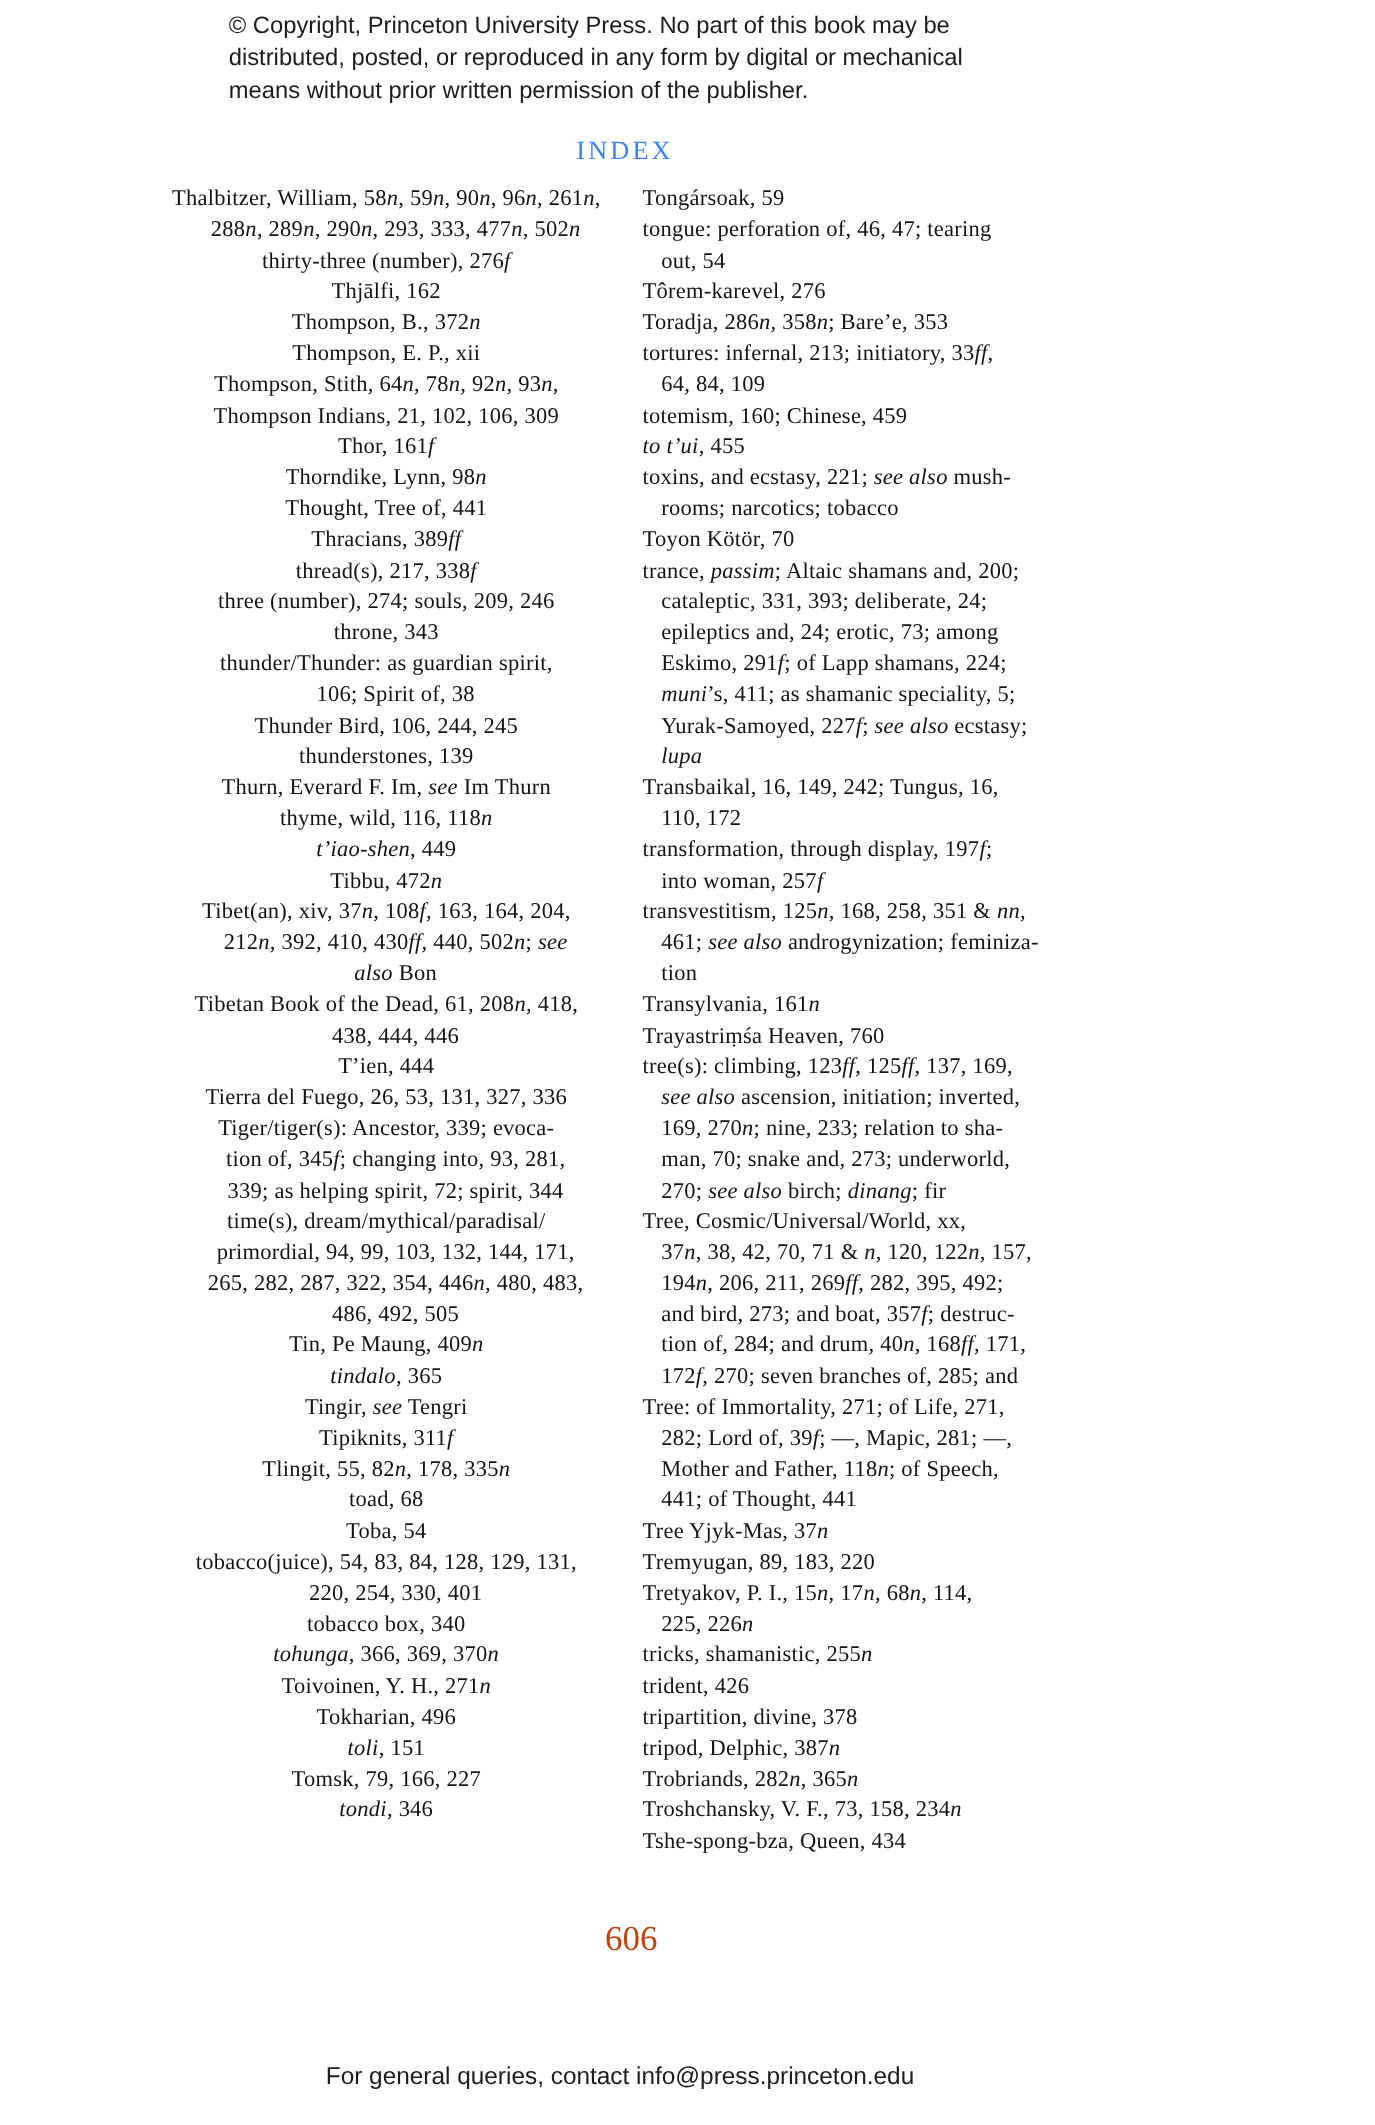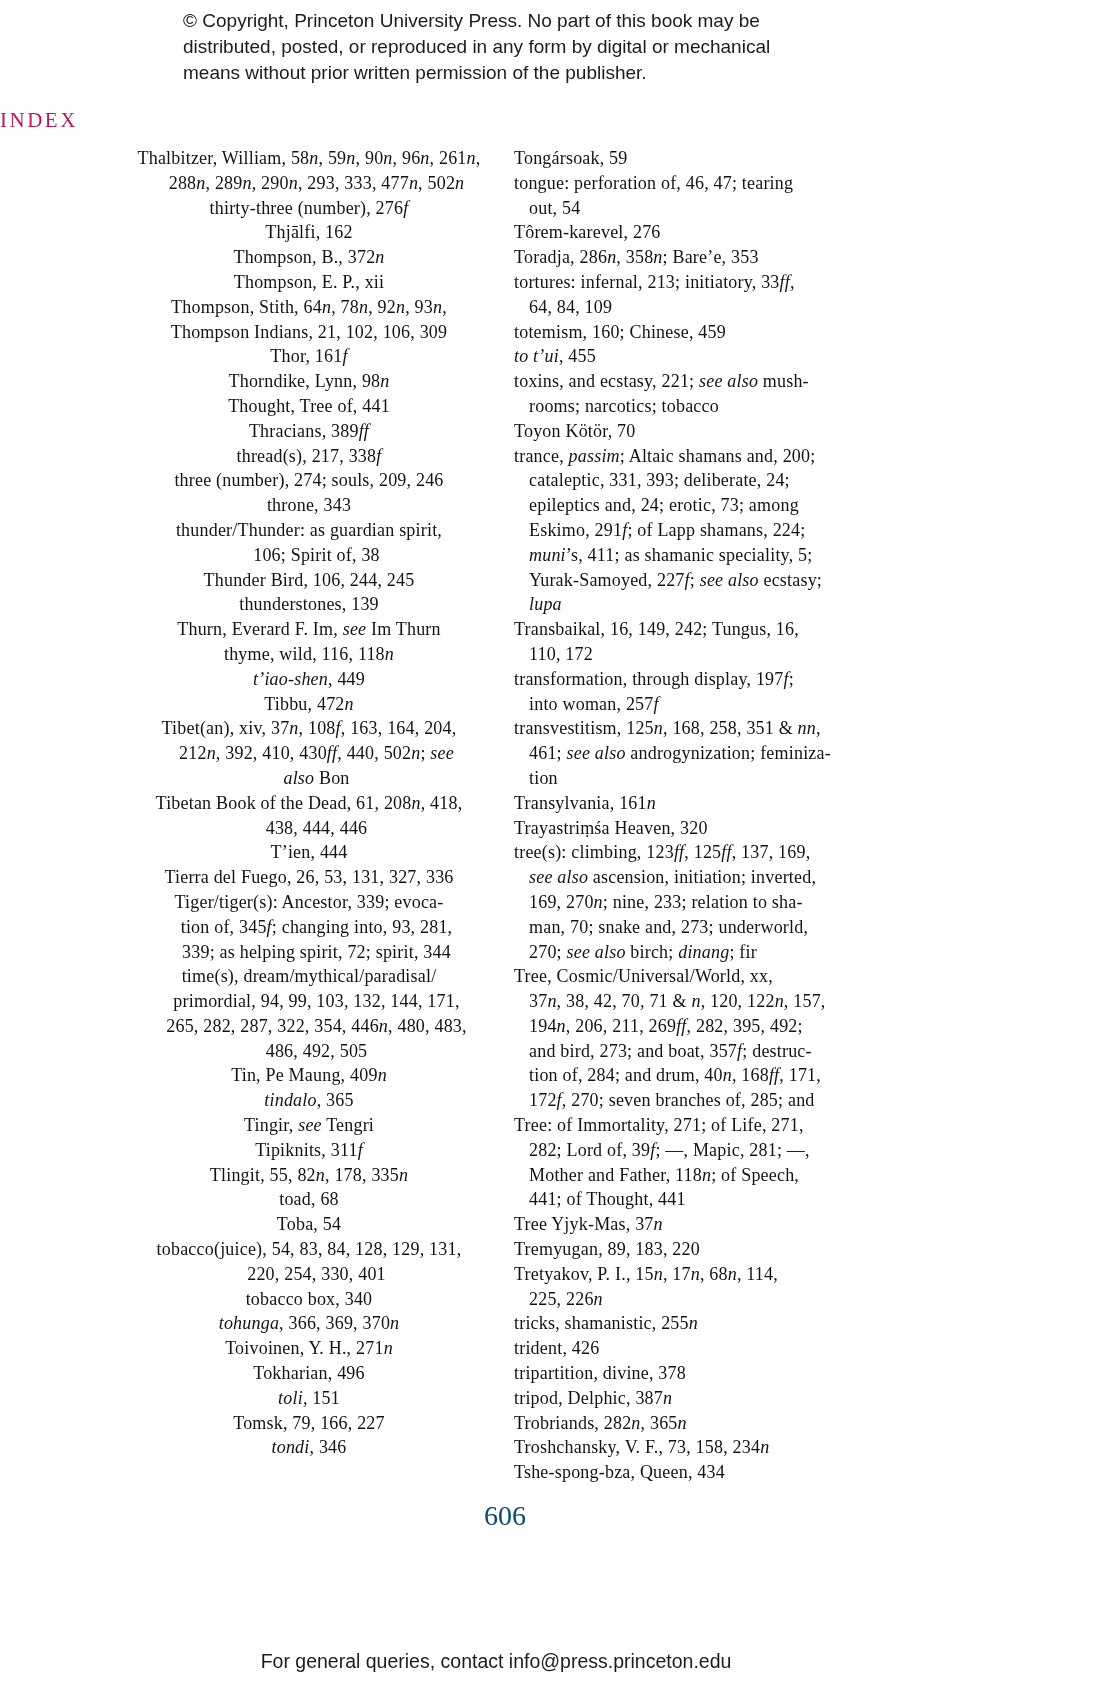--- a/index.html
+++ b/index.html
@@ -27,25 +27,26 @@
     font-family: "Liberation Sans", sans-serif;
     font-size: 19px;
     line-height: 26px;
     color: #1c1c1c;
   }
   .index-title {
     position: absolute;
     left: 0;
     top: 108px;
     width: 1000px;
+    text-align: center;
     font-size: 21px;
     font-weight: normal;
     letter-spacing: 2.5px;
     margin: 0;
-    color: #be185d;
+    color: #3b82f6;
   }
   .columns {
     position: absolute;
     left: 118px;
     top: 146px;
     display: flex;
     gap: 14px;
   }
   .col { }
   .col-left  { width: 382px; text-align: center; }
@@ -59,25 +60,25 @@
   .entry .line {
     display: block;
     white-space: nowrap;
   }
   .entry .line.cont {
     padding-left: 15px;
   }
   .page-number {
     position: absolute;
     left: 0;
-    top: 1500px;
+    top: 1536px;
     width: 1010px;
     text-align: center;
     font-size: 28px;
-    color: #0c4a6e;
+    color: #c2410c;
   }
   .footer {
     position: absolute;
     left: 0;
     top: 1650px;
     width: 992px;
     text-align: center;
     font-family: "Liberation Sans", sans-serif;
     font-size: 19.5px;
     color: #1c1c1c;
@@ -286,21 +287,21 @@
         </p>
         <p class="entry">
           <span class="line">transvestitism, 125<i>n</i>, 168, 258, 351 &amp; <i>nn</i>,</span>
           <span class="line cont">461; <i>see also</i> androgynization; feminiza-</span>
           <span class="line cont">tion</span>
         </p>
         <p class="entry">
           <span class="line">Transylvania, 161<i>n</i></span>
         </p>
         <p class="entry">
-          <span class="line">Trayastriṃśa Heaven, 320</span>
+          <span class="line">Trayastriṃśa Heaven, 760</span>
         </p>
         <p class="entry">
           <span class="line">tree(s): climbing, 123<i>ff</i>, 125<i>ff</i>, 137, 169,</span>
           <span class="line cont"><i>see also</i> ascension, initiation; inverted,</span>
           <span class="line cont">169, 270<i>n</i>; nine, 233; relation to sha-</span>
           <span class="line cont">man, 70; snake and, 273; underworld,</span>
           <span class="line cont">270; <i>see also</i> birch; <i>dinang</i>; fir</span>
         </p>
         <p class="entry">
           <span class="line">Tree, Cosmic/Universal/World, xx,</span>

